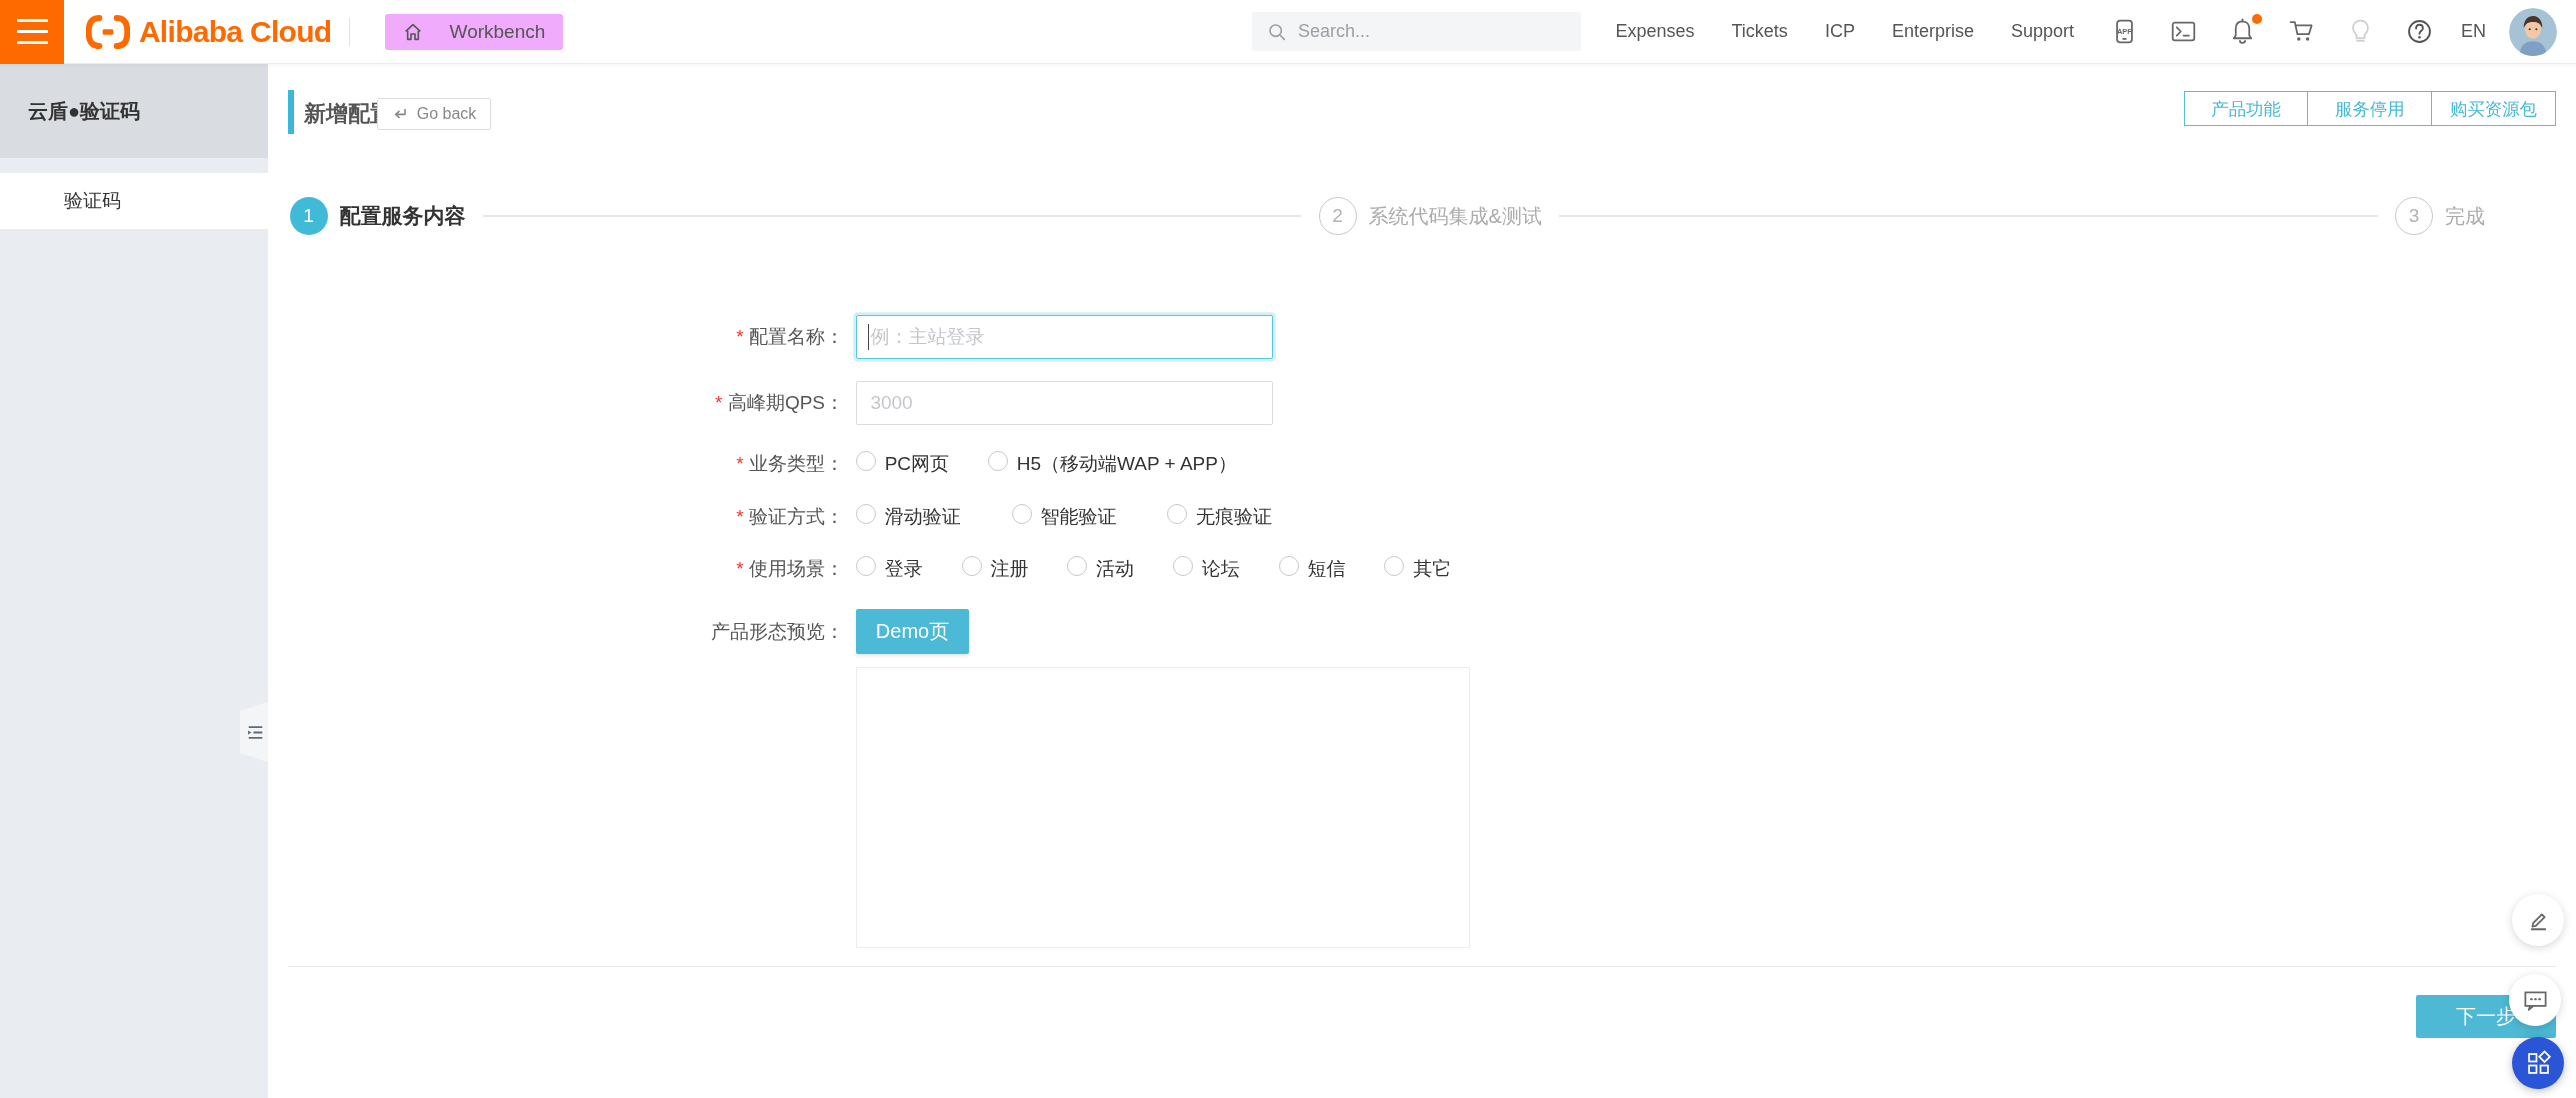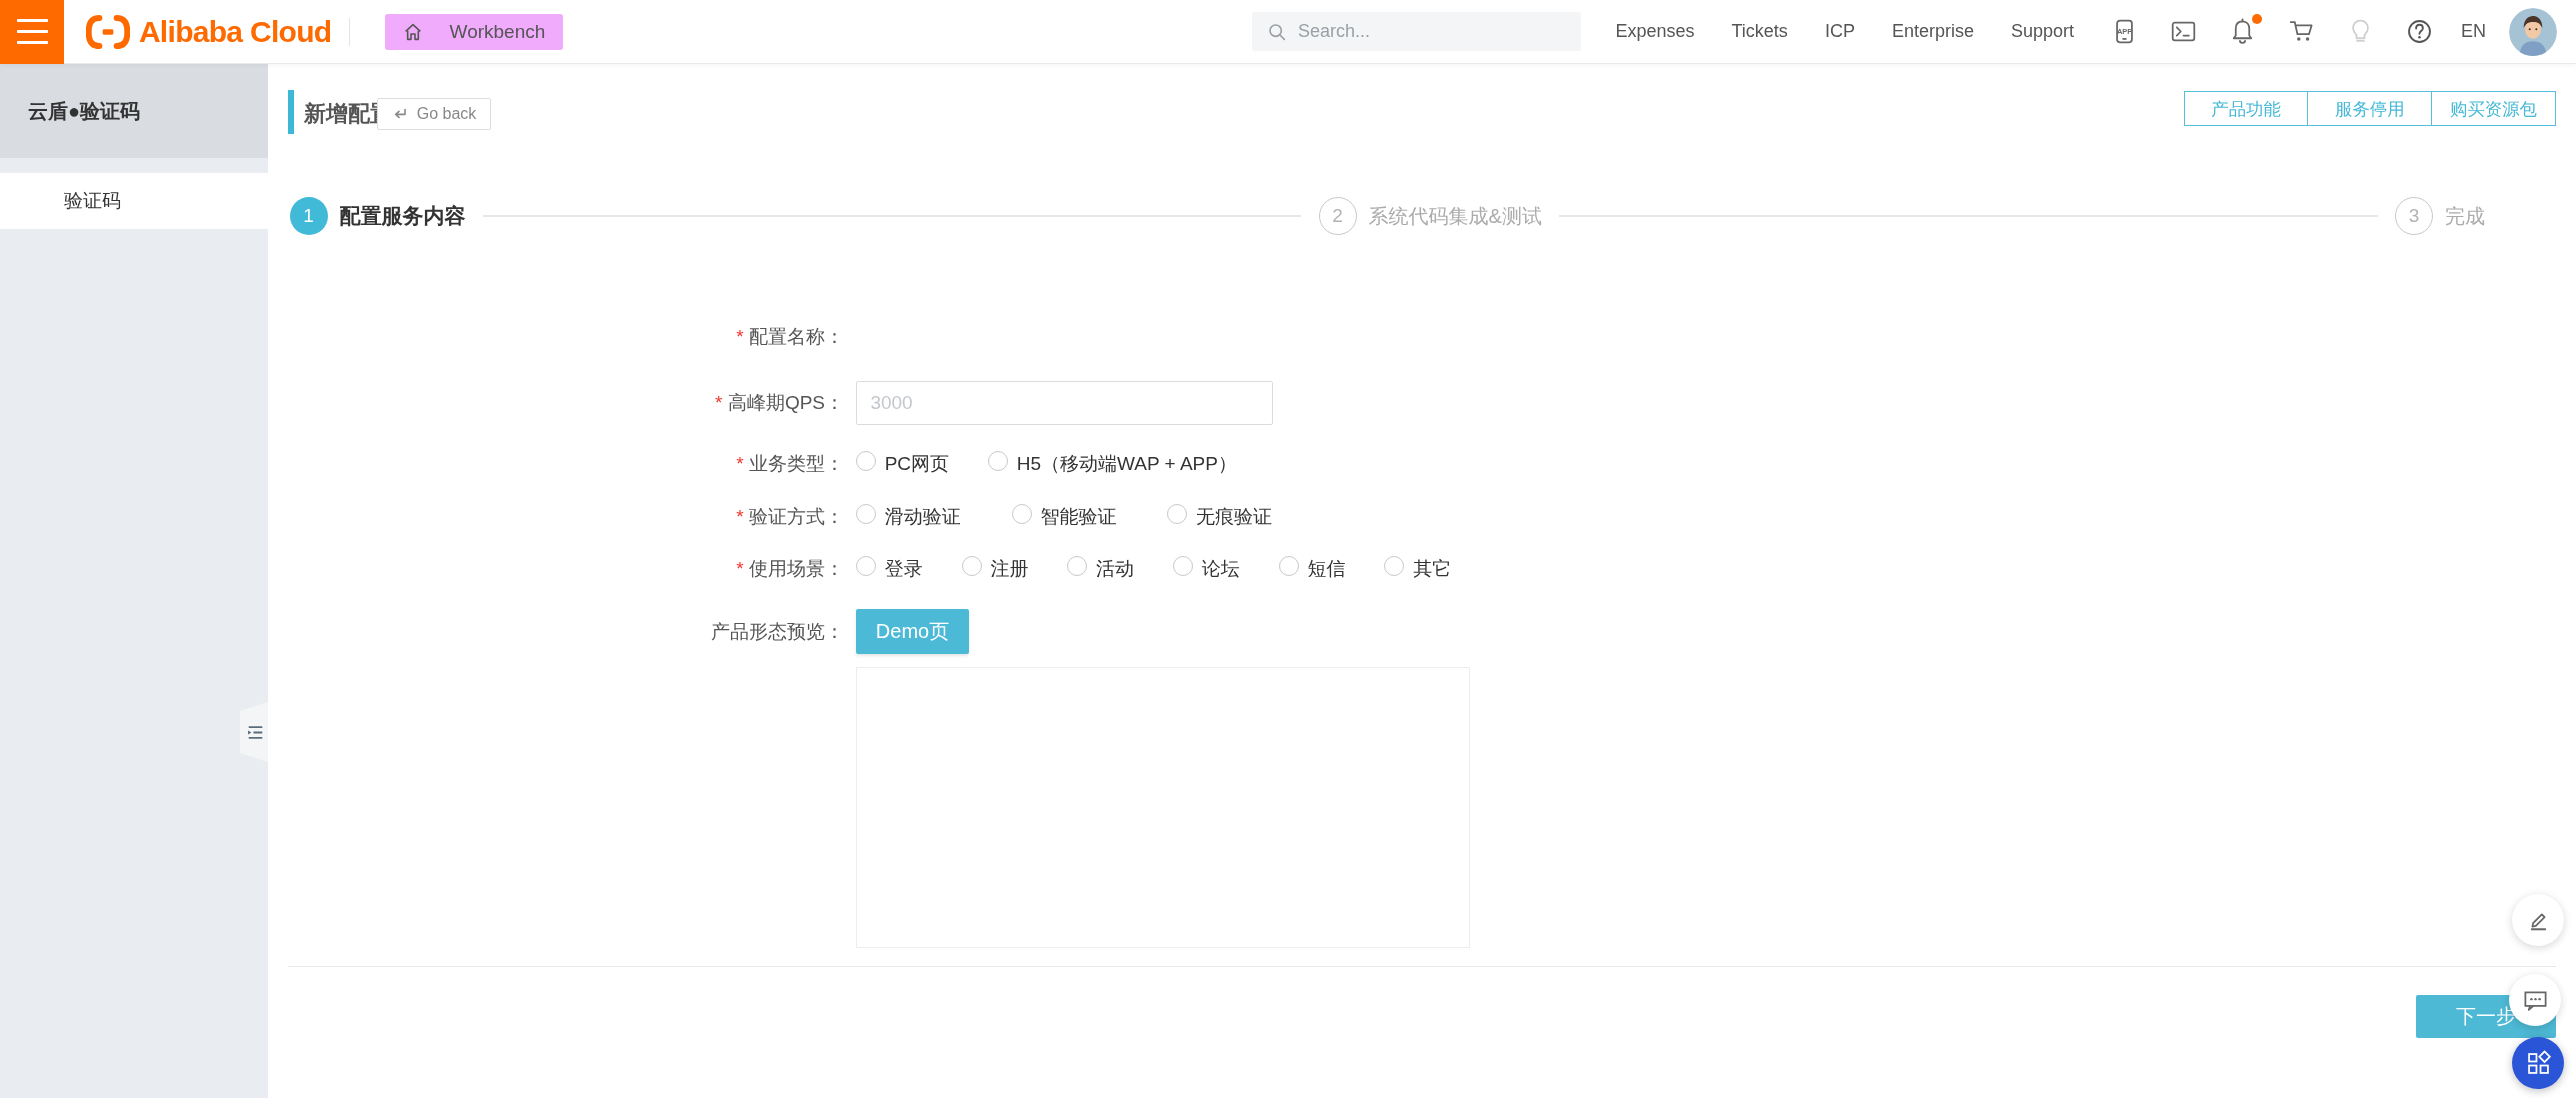--- a/index.html
+++ b/index.html
@@ -319,20 +319,24 @@
     <div class="step-circle inactive">3</div>
     <div class="step-label inactive">完成</div>
   </div>
 
   <div class="form">
 
     <div class="form-row row-input row-gap-1">
       <div class="form-label">
         <span class="req">*</span><span>配置名称：</span>
       </div>
+      <div class="field-wrap">
+        <input class="text-input focused" type="text" placeholder="例：主站登录" style="">
+        <div class="caret"></div>
+      </div>
     </div>
 
     <div class="form-row row-input row-gap-2">
       <div class="form-label">
         <span class="req">*</span><span>高峰期QPS：</span>
       </div>
       <div class="field-wrap">
         <input class="text-input" type="text" placeholder="3000" style="">
       </div>
     </div>

